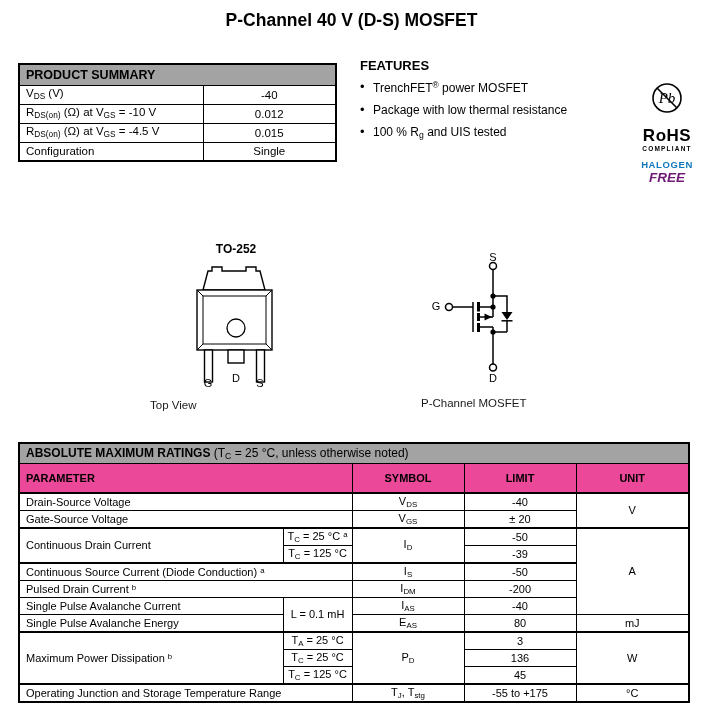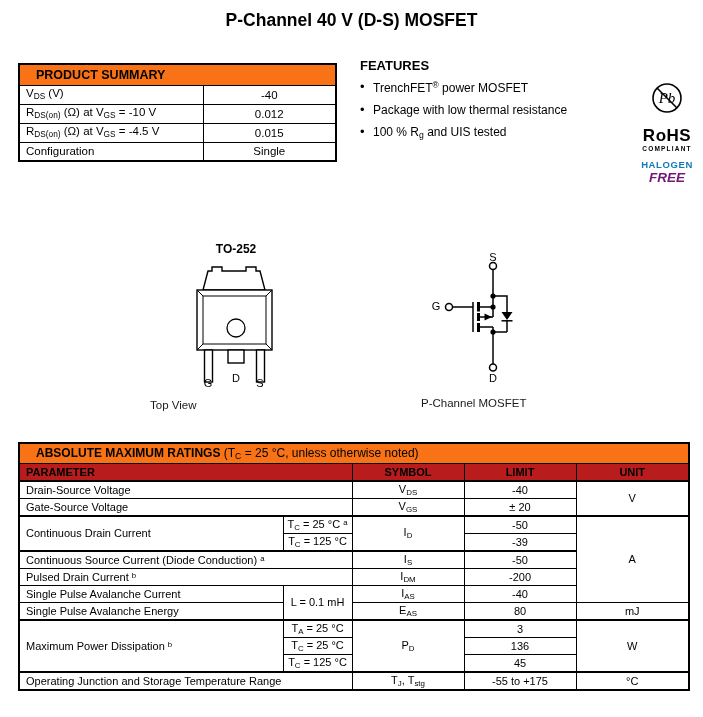--- a/index.html
+++ b/index.html
@@ -15,34 +15,34 @@
   .page-title {
     position:absolute; top:10px; left:0; width:703px;
     text-align:center; font-size:17.5px; font-weight:bold;
   }
 
   
   table { border-collapse:collapse; table-layout:fixed; }
   table.dtable { border:2px solid #000; }
   table.dtable td, table.dtable th { border:1px solid #000; font-size:11px; text-align:center; vertical-align:middle; padding:1px 2px; }
   table.dtable th.bar {
-    background:#f97316; text-align:left; padding:2px 16px;
+    background:#a3a3a3; text-align:left; padding:2px 6px;
     font-size:12.5px; font-weight:bold;
   }
   table.dtable td.left { text-align:left; padding-left:6px; }
   table.dtable tr.tt > td { border-top:2px solid #000; }
 
   #ps { position:absolute; left:18px; top:63px; width:317px; }
   #ps td { height:19px; font-size:11.5px; }
   #ps th.bar { height:21px; }
 
   #amr { position:absolute; left:18px; top:442px; width:670px; }
   #amr th.bar { height:19px; font-size:12px; }
   #amr th.bar .nrm { font-weight:normal; }
-  #amr th.col { height:17px; font-size:11px; font-weight:bold; background:#b91c1c; }
+  #amr th.col { height:29px; font-size:11px; font-weight:bold; background:#ec4899; }
   #amr th.col.left { text-align:left; padding-left:6px; }
   #amr td { height:16px; }
 
   
   #features { position:absolute; left:360px; top:58px; width:270px; }
   #features .f-title { font-size:13px; font-weight:bold; margin-bottom:7px; }
   #features ul { list-style:none; }
   #features li { font-size:12px; margin-bottom:8px; padding-left:13px; position:relative; }
   #features li::before { content:"•"; position:absolute; left:0; top:-1px; font-size:13px; }
 

